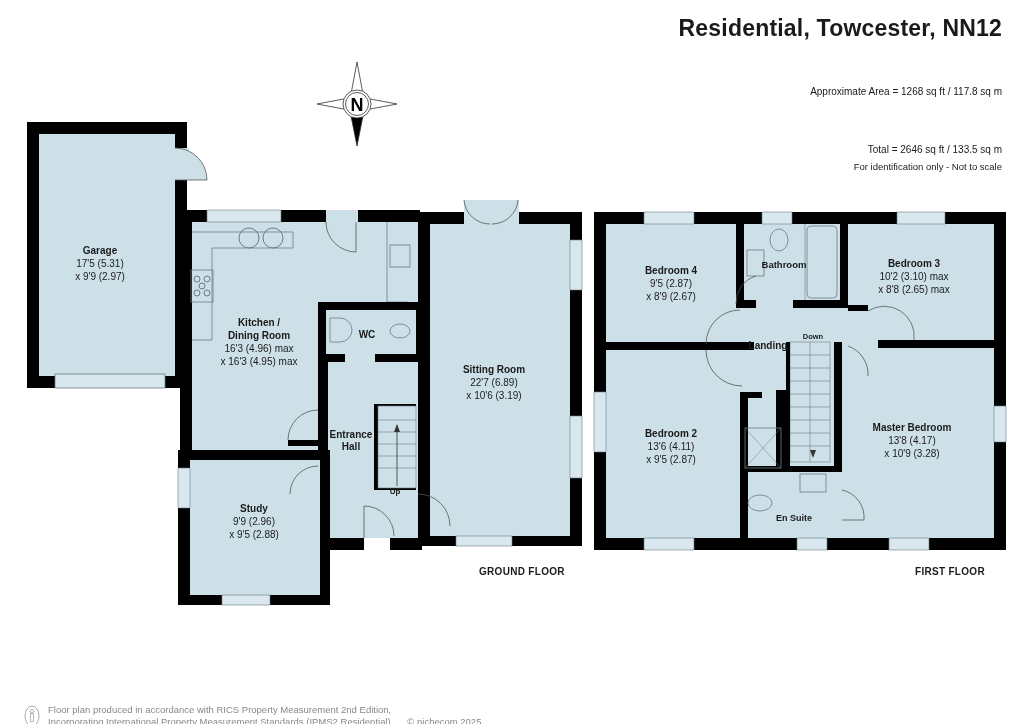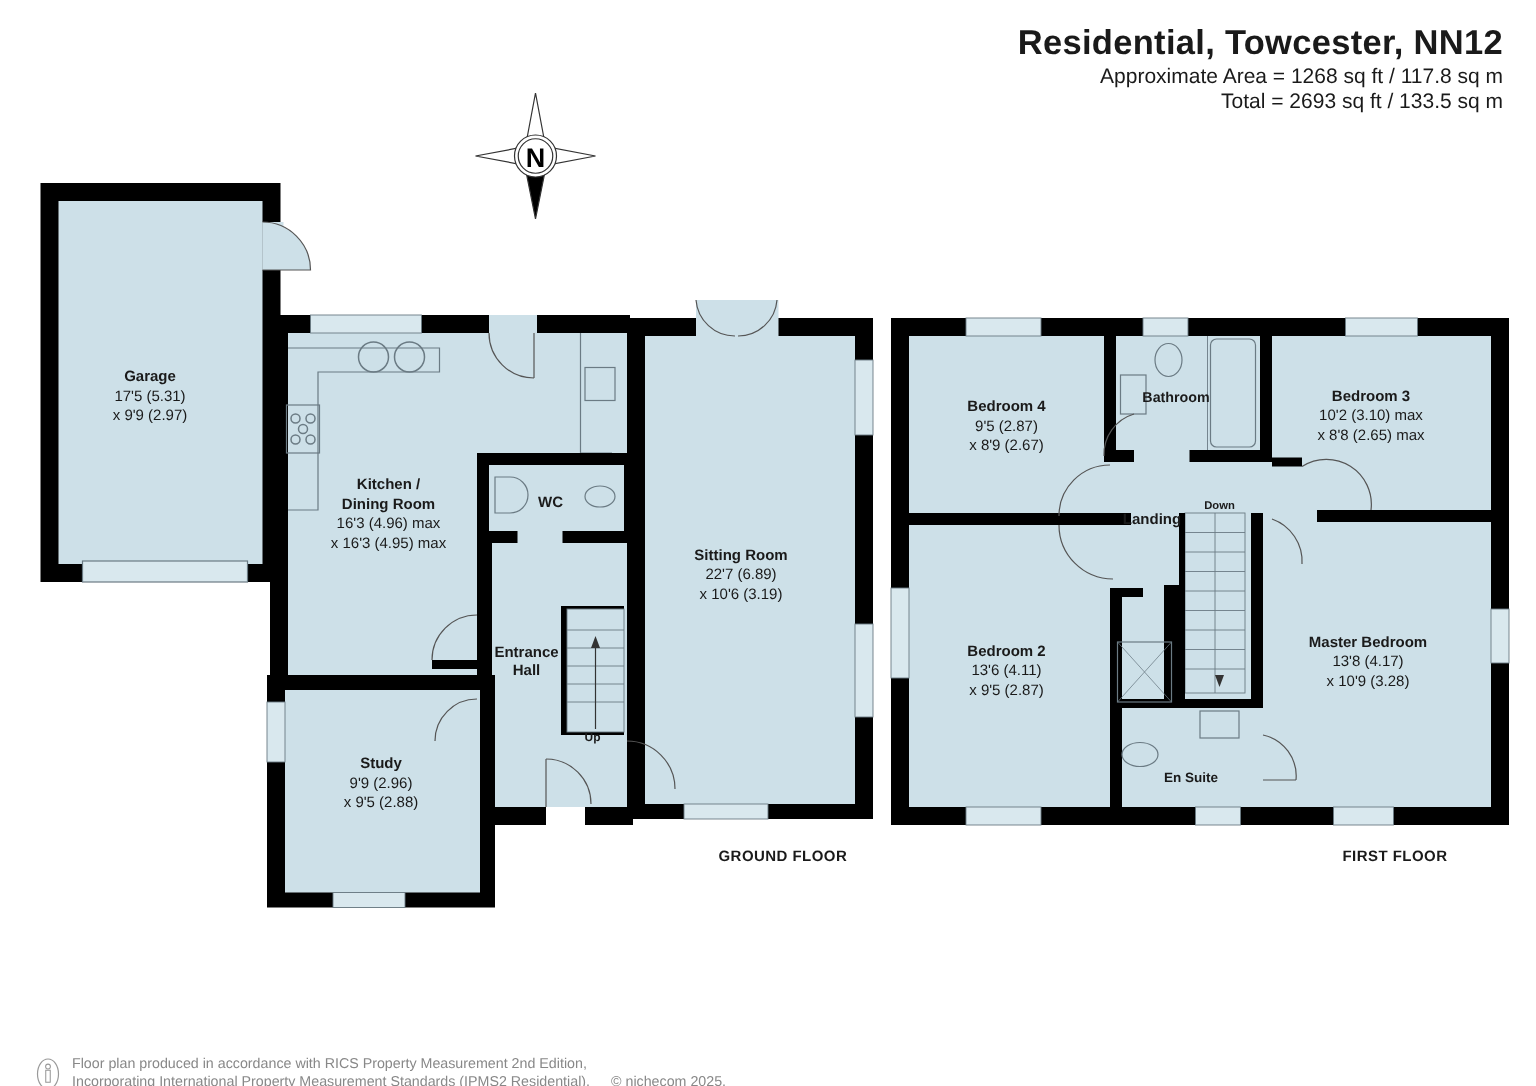--- a/index.html
+++ b/index.html
@@ -1,34 +1,35 @@
 <!DOCTYPE html>
 <html><head>
 <meta charset="utf-8">
 <style>
   html, body { margin: 0; padding: 0; background: #ffffff; }
   body { width: 1024px; height: 724px; position: relative; overflow: hidden; font-family: "Liberation Sans", sans-serif; color: #1a1a1a; }
   .header { position: absolute; right: 22px; top: 14px; text-align: right; }
   .title { font-size: 23px; font-weight: bold; letter-spacing: 0.2px; line-height: 28px; }
-  .area-line { font-size: 14px; line-height: 17px; }
+  .area-line { font-size: 10px; line-height: 17px; margin-top: 41px; }
   .note { font-size: 9.5px; margin-top: 3px; }
   .plan { position: absolute; left: 0; top: 0; width: 1024px; height: 724px; }
   .floor-label { position: absolute; font-size: 10px; font-weight: bold; letter-spacing: 0.3px; }
   .footer { position: absolute; left: 24px; top: 704px; display: flex; align-items: center; gap: 8px; color: #888; }
   .footer-text { font-size: 9.5px; line-height: 12px; }
   .footer-line span { margin-right: 14px; }
   .room-label { font-family: "Liberation Sans", sans-serif; }
 </style>
 </head>
 <body>
 
 <div class="header">
   <div class="title">Residential, Towcester, NN12</div>
   <div class="area-line">Approximate Area = 1268 sq ft / 117.8 sq m</div>
-  <div class="area-line">Total = 2693 sq ft / 133.5 sq m</div>
+  <div class="area-line">Total = 2646 sq ft / 133.5 sq m</div>
+  <div class="note">For identification only - Not to scale</div>
 </div>
 
 <svg class="plan" viewBox="0 0 1024 724" xmlns="http://www.w3.org/2000/svg">
 
   <g stroke="#333" stroke-width="0.8" fill="#fff">
     <polygon points="357,62 363,94 357,102 351,94"></polygon>
     <polygon points="317,104 349,98 357,104 349,110"></polygon>
     <polygon points="397,104 365,110 357,104 365,98"></polygon>
     <polygon points="357,146 351,116 357,104 363,116" fill="#000"></polygon>
     <circle cx="357" cy="104" r="14"></circle>
@@ -231,21 +232,21 @@
 
     <text x="912" y="431" font-weight="bold">Master Bedroom</text>
     <text x="912" y="444">13'8 (4.17)</text>
     <text x="912" y="457">x 10'9 (3.28)</text>
 
     <text x="794" y="521" font-weight="bold" font-size="9">En Suite</text>
   </g>
 </svg>
 
 <div class="floor-label" style="left:479px; top:566px;">GROUND FLOOR</div>
-<div class="floor-label" style="left:895px; top:566px;">FIRST FLOOR</div>
+<div class="floor-label" style="left:915px; top:566px;">FIRST FLOOR</div>
 
 <div class="footer">
   <svg width="16" height="22" viewBox="0 0 16 22">
     <ellipse cx="8" cy="11" rx="7" ry="10" fill="none" stroke="#999" stroke-width="0.8"></ellipse>
     <circle cx="8" cy="6" r="1.6" fill="none" stroke="#999" stroke-width="0.7"></circle>
     <rect x="6.5" y="8.5" width="3" height="8" fill="none" stroke="#999" stroke-width="0.7"></rect>
   </svg>
   <div class="footer-text">
     <div>Floor plan produced in accordance with RICS Property Measurement 2nd Edition,</div>
     <div class="footer-line"><span>Incorporating International Property Measurement Standards (IPMS2 Residential).</span><span>© nichecom 2025.</span></div>

